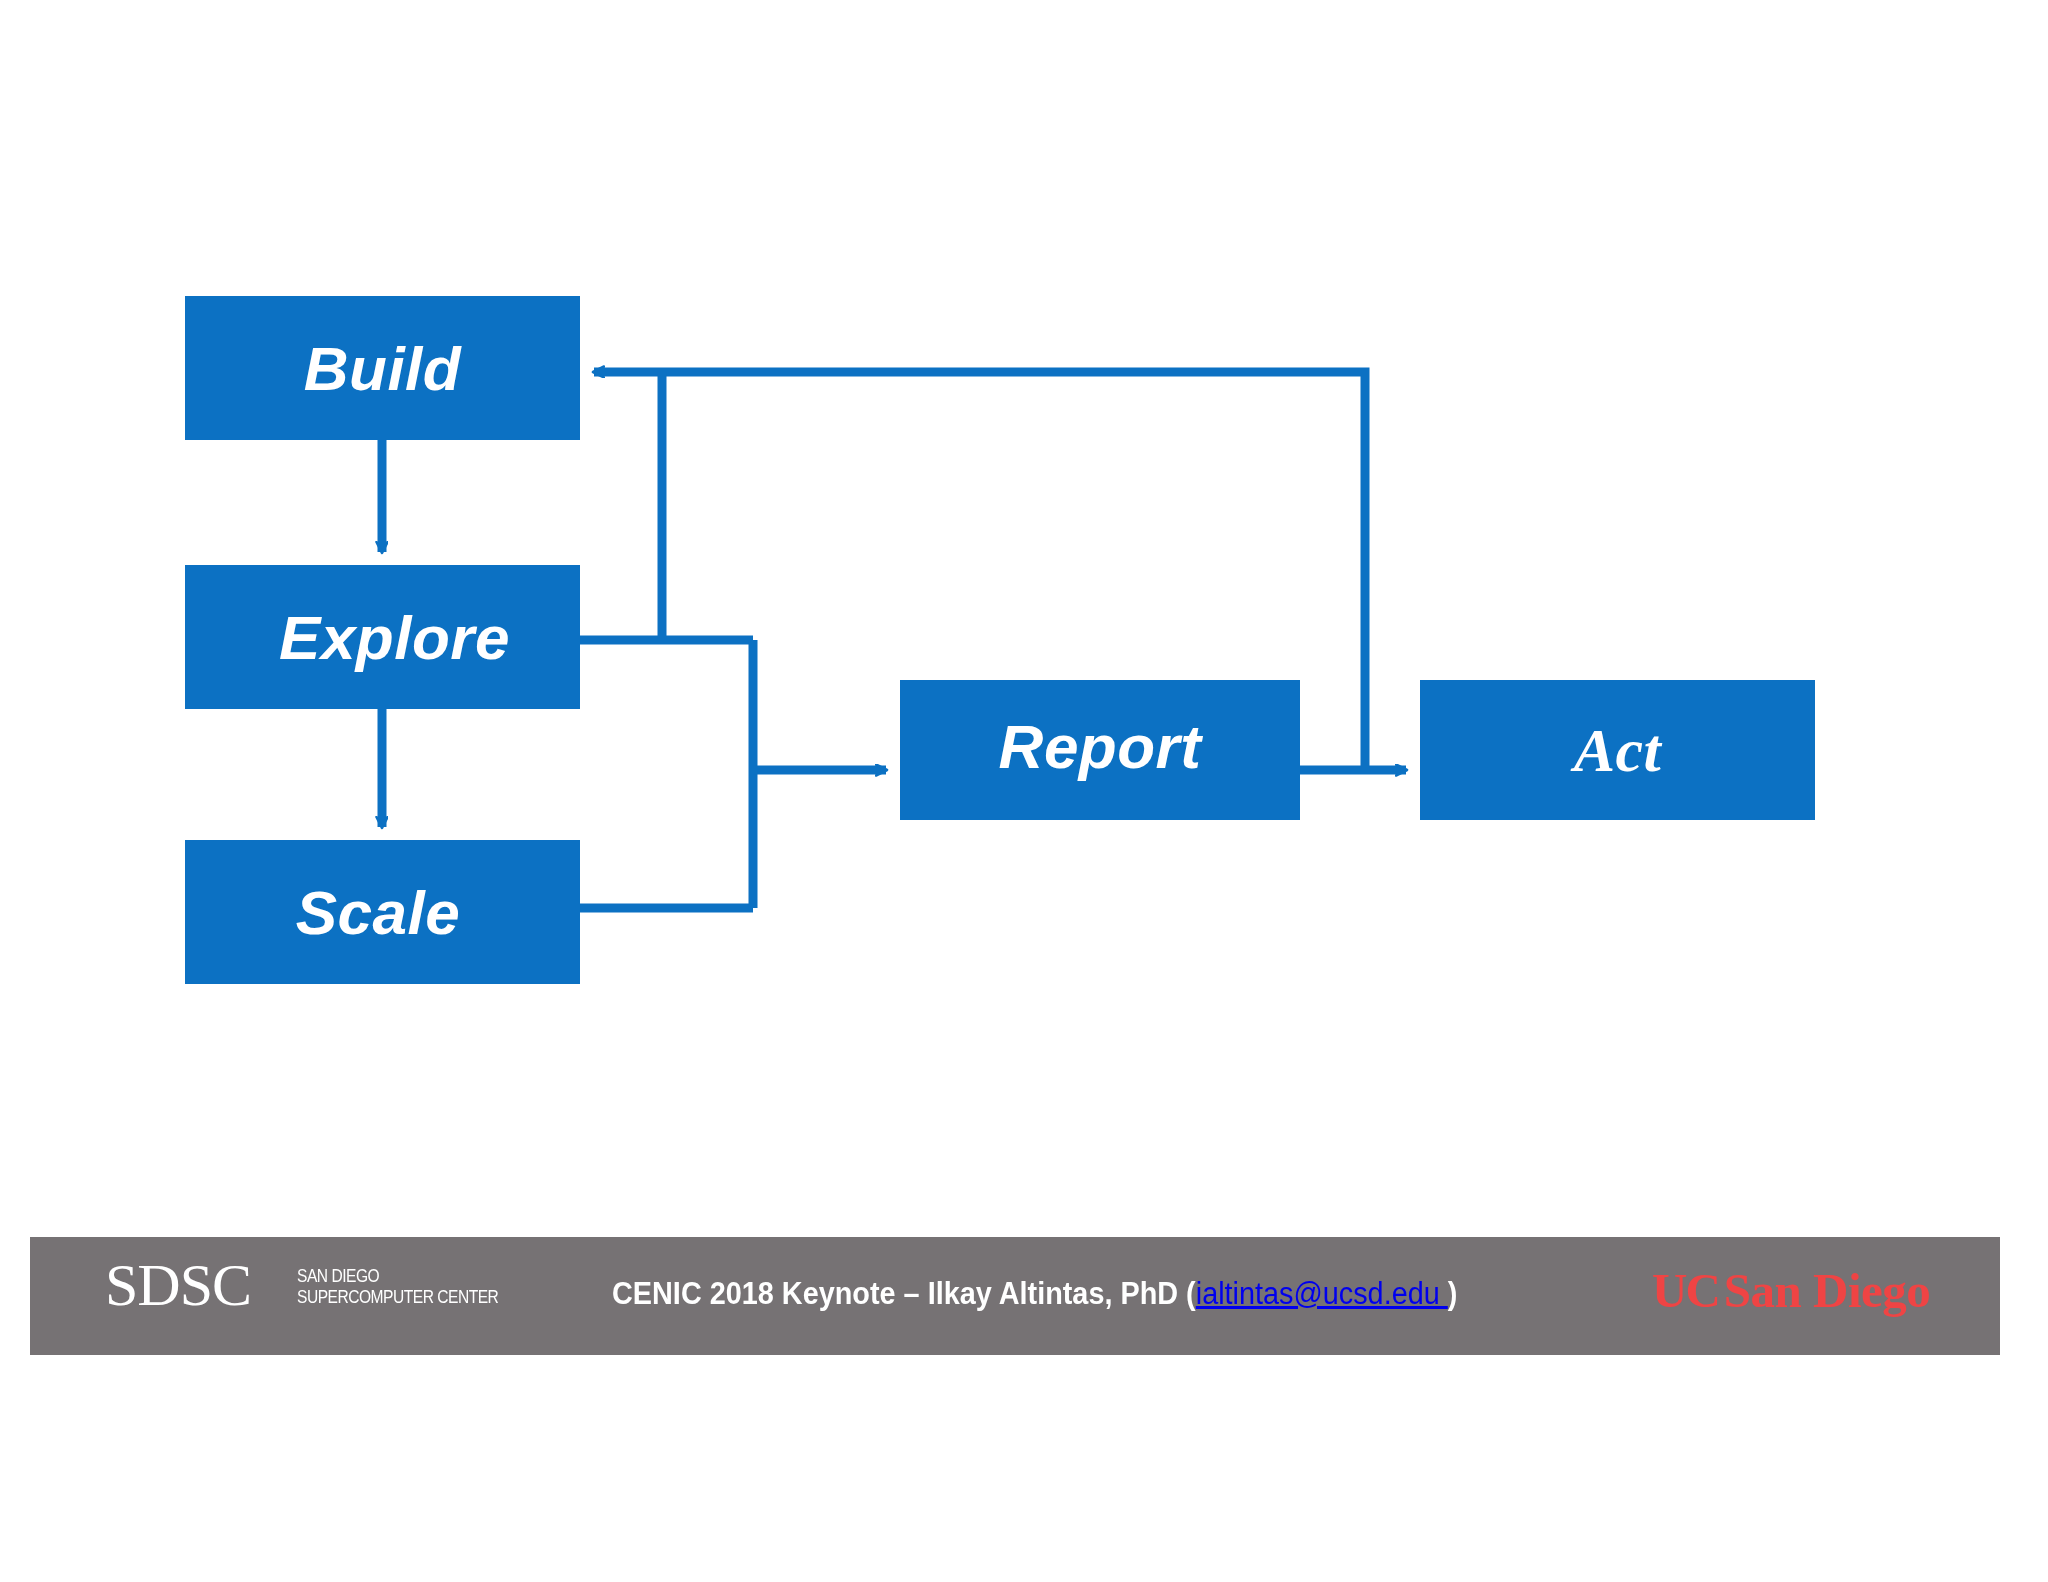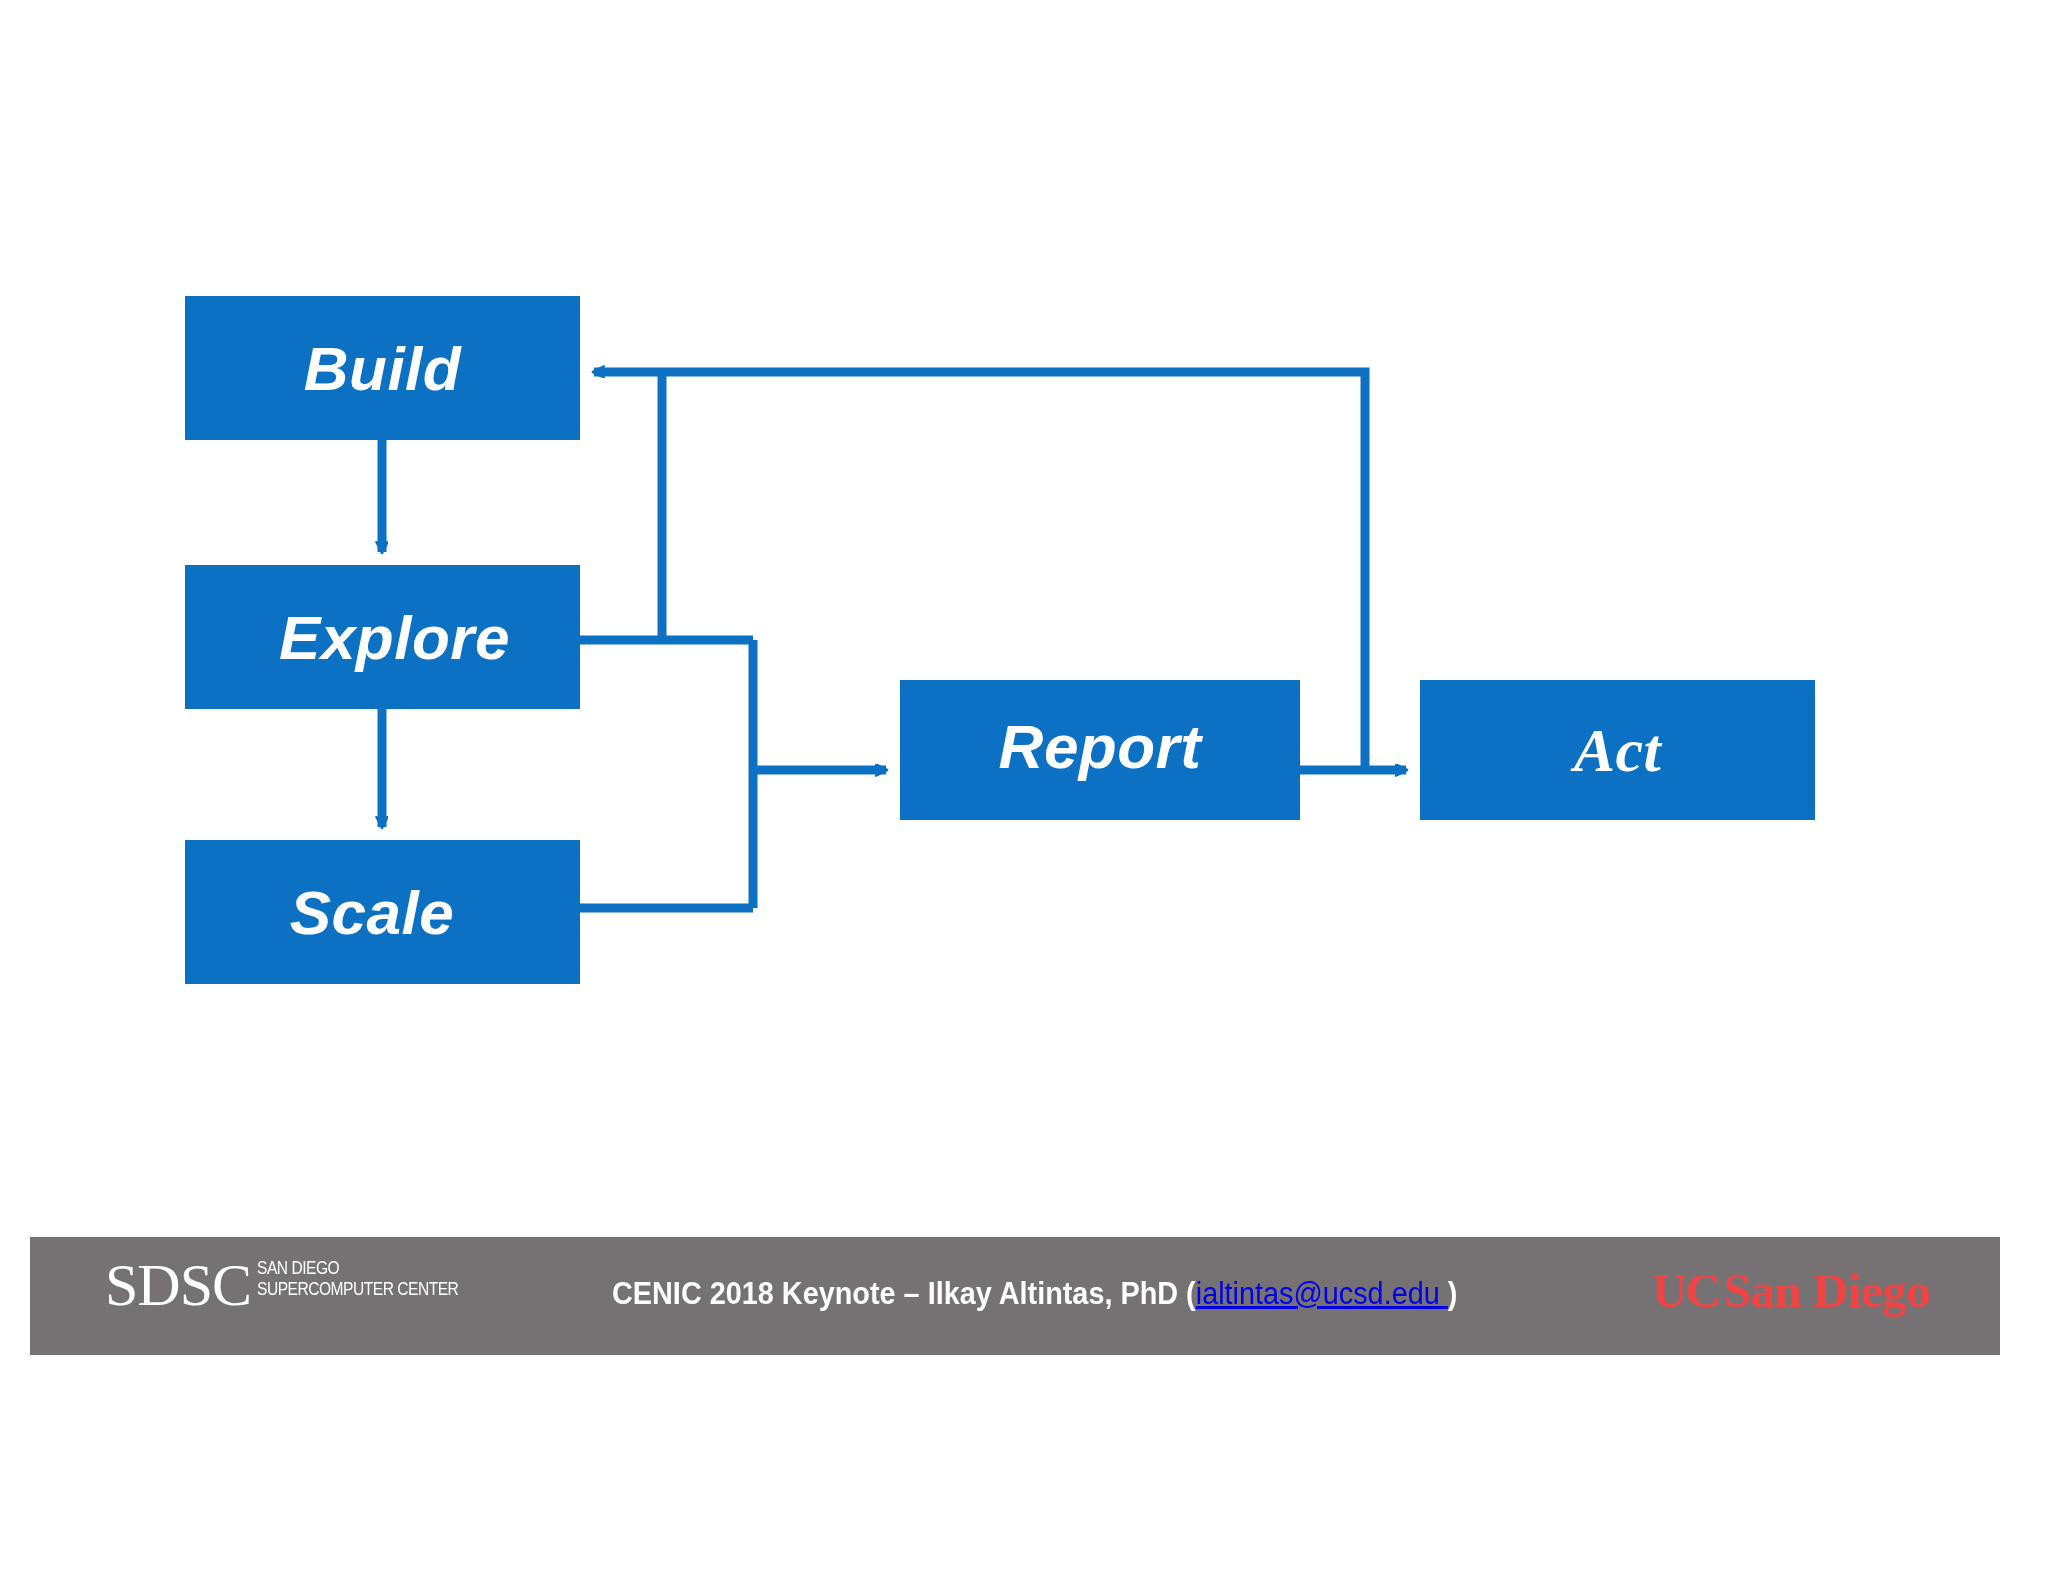--- a/index.html
+++ b/index.html
@@ -46,21 +46,23 @@
     height: 118px;
     background: #767274;
     display: flex;
     align-items: center;
   }
   #sdsc-logo {
     position: absolute;
     left: 105px;
     top: 1258px;
     display: flex;
+    align-items: flex-end;
     color: #ffffff;
+    gap: 40px;
   }
   #sdsc-mark {
     font-family: "Liberation Serif", serif;
     font-size: 60px;
     line-height: 0.92;
     letter-spacing: -1px;
     font-weight: normal;
   }
   #sdsc-sub {
     margin-left: 6px;
@@ -135,21 +137,21 @@
 
     <path d="M 1300,770 L 1406,770" fill="none" stroke="#0c71c3" stroke-width="9" marker-end="url(#arrow-r)"></path>
 
     <path d="M 1365,770 L 1365,372 L 594,372" fill="none" stroke="#0c71c3" stroke-width="9" marker-end="url(#arrow-r)"></path>
 
     <path d="M 662,372 L 662,640" fill="none" stroke="#0c71c3" stroke-width="9"></path>
   </svg>
 
   <div class="node-label" style="left:185px; top:296px; width:395px; height:144px;">Build</div>
   <div class="node-label" style="left:185px; top:565px; width:395px; height:144px;padding-left:12px;">Explore</div>
-  <div class="node-label" style="left:179px; top:840px; width:386px; height:144px;">Scale</div>
+  <div class="node-label" style="left:185px; top:840px; width:386px; height:144px;">Scale</div>
   <div class="node-label" style="left:900px; top:676px; width:400px; height:140px;text-align:center;">Report</div>
   <div class="node-label" style="left:1420px; top:680px; width:395px; height:140px;font-family:Liberation Serif, serif;">Act</div>
 
   <div id="footer-bar"></div>
 
   <div id="sdsc-logo">
     <span id="sdsc-mark">SDSC</span>
     <span id="sdsc-sub">
       <span>SAN DIEGO</span><br>
       <span>SUPERCOMPUTER CENTER</span>

